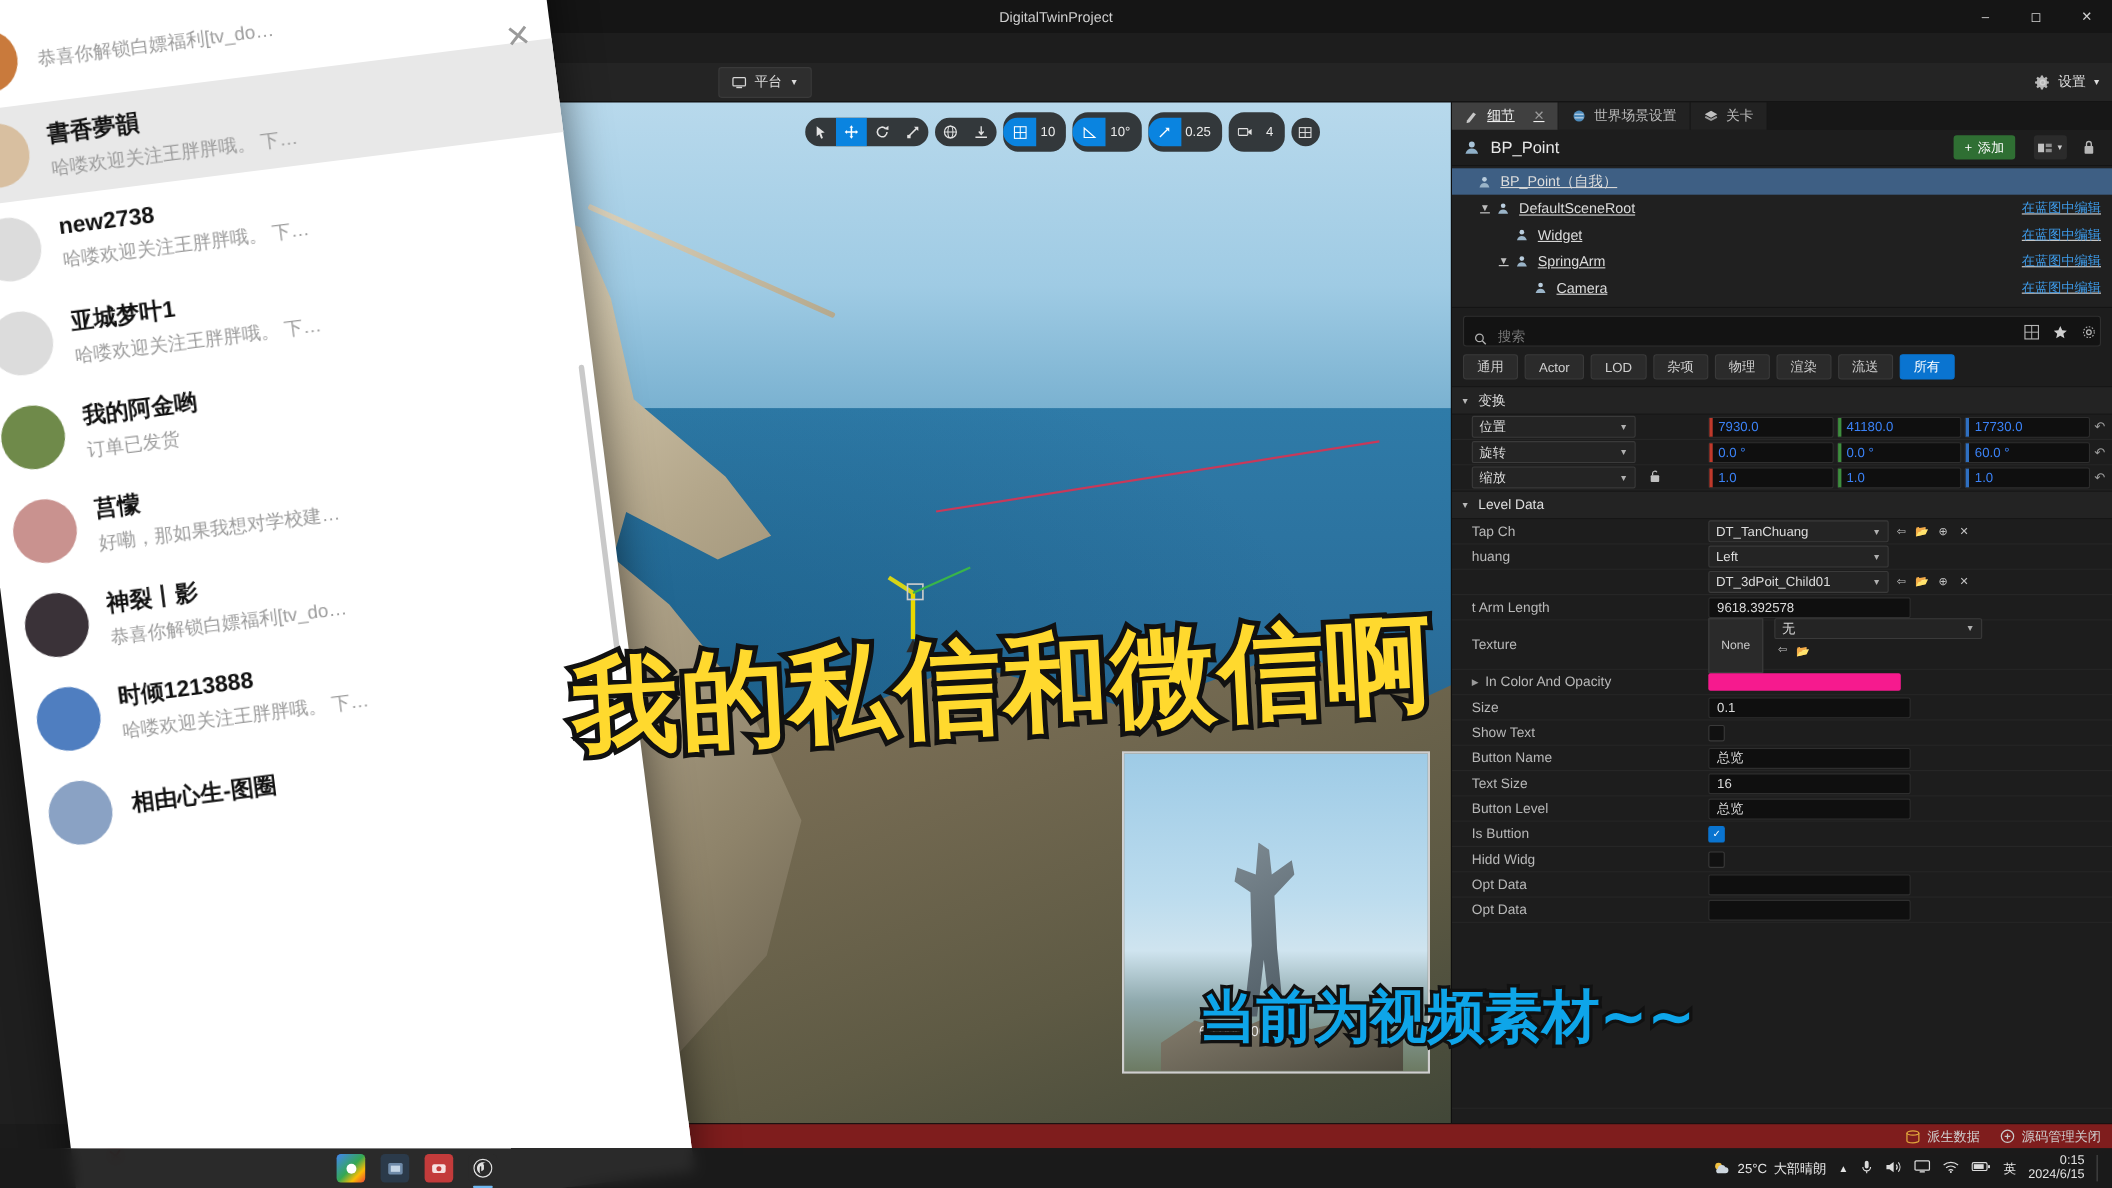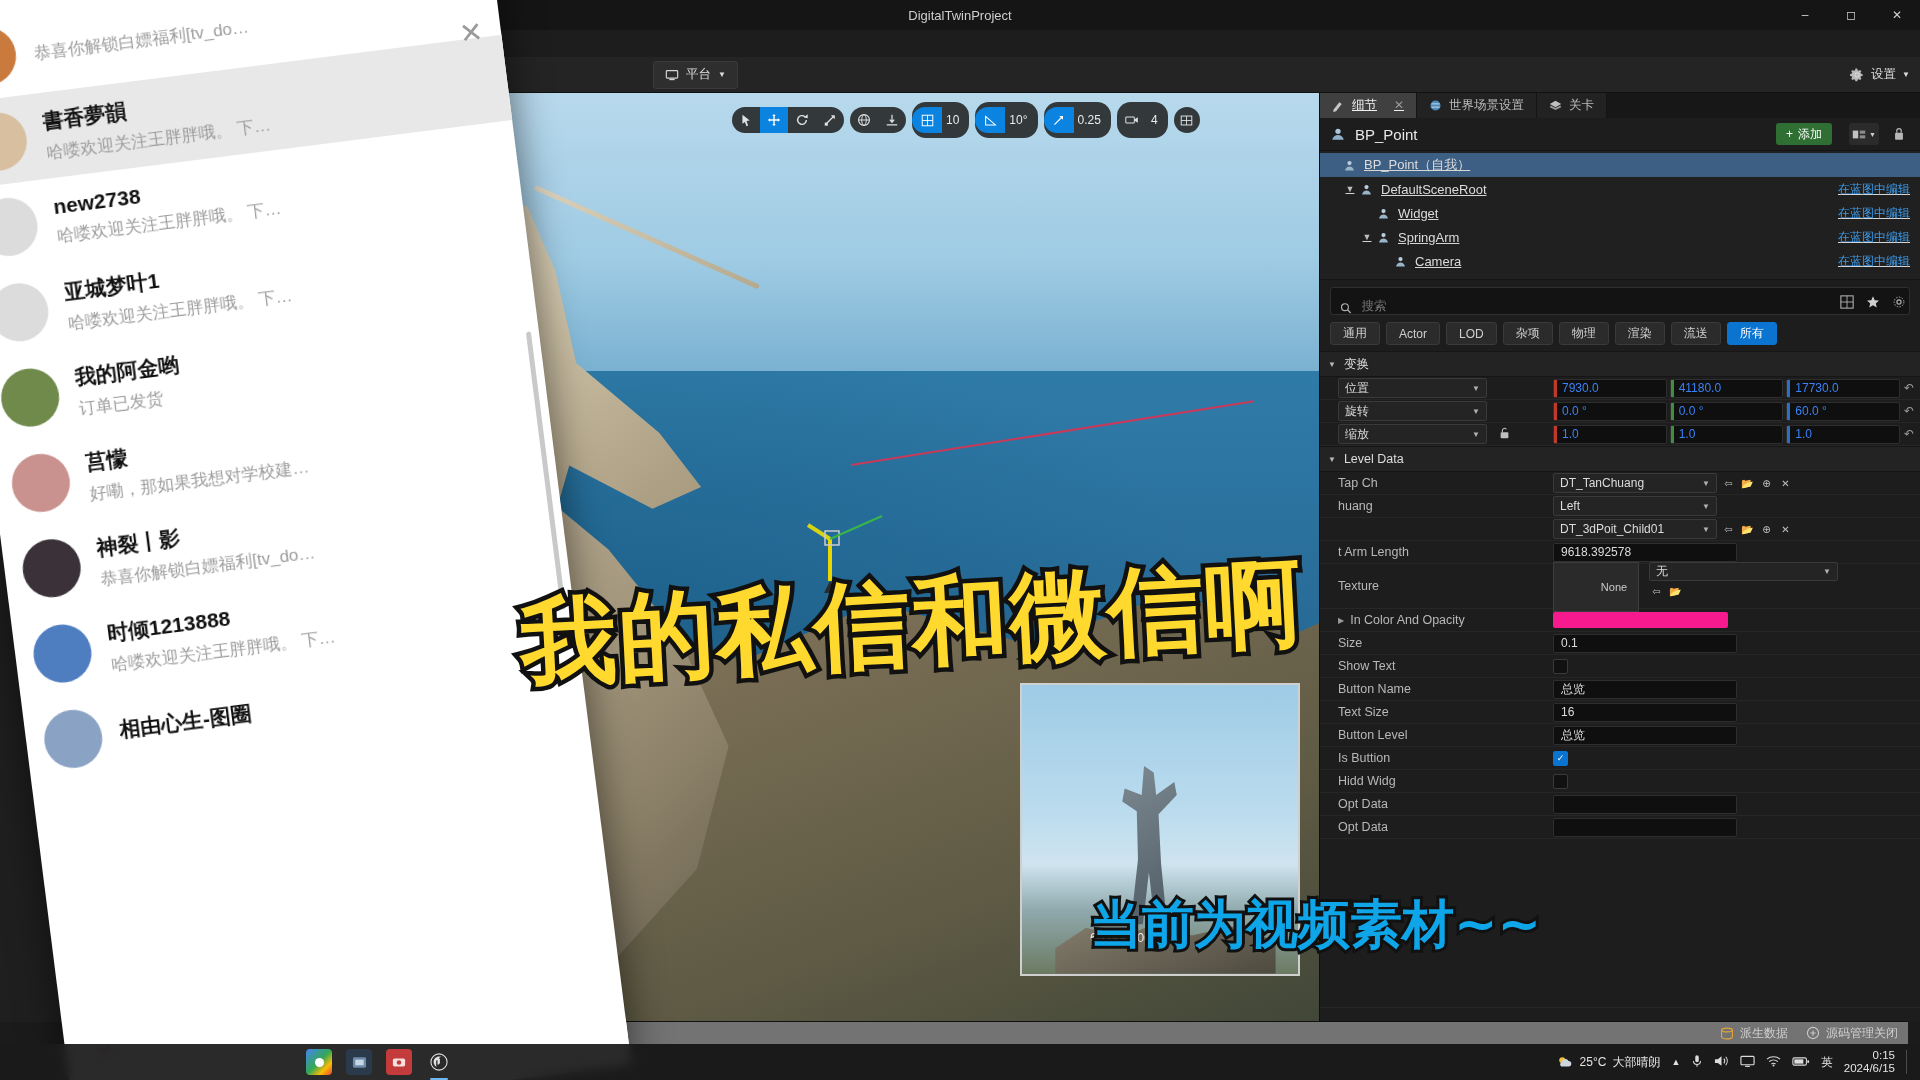--- a/index.html
+++ b/index.html
@@ -124,26 +124,26 @@
   .numf.x::before,.numf.y::before,.numf.z::before{content:"";position:absolute;left:0;top:0;bottom:0;width:3px;}
   .numf.x::before{background:#c0392b;} .numf.y::before{background:#3f8f3f;} .numf.z::before{background:#2f6fc0;}
   .tcombo{width:135px;height:18px;background:#242424;border:1px solid #3a3a3a;border-radius:2px;display:flex;align-items:center;padding:0 6px;font-size:12px;color:#dcdcdc;}
   .tcombo .c{margin-left:auto;font-size:8px;color:#b0b0b0;}
   .minibtn{width:15px;height:15px;display:flex;align-items:center;justify-content:center;font-size:10px;color:#c2c2c2;}
   .txtf{height:17px;background:#0f0f0f;border:1px solid #2e2e2e;border-radius:2px;display:flex;align-items:center;padding-left:7px;font-size:12px;color:#dcdcdc;}
   .revert{margin-left:auto;font-size:12px;color:#9a9a9a;}
   .swatch{height:16px;border-radius:2px;}
   .chkbox{width:13px;height:13px;background:#0a74d0;border:1px solid #0a74d0;border-radius:2px;display:flex;align-items:center;justify-content:center;color:#fff;font-size:9px;}
   .chkbox.off{background:#111;border-color:#3a3a3a;}
-  .nonebox{width:48px;height:48px;background:#2a2a2a;border:1px solid #3d3d3d;display:flex;align-items:center;justify-content:center;font-size:11px;color:#c9c9c9;padding-left:36px;}
+  .nonebox{width:48px;height:48px;background:#2a2a2a;border:1px solid #3d3d3d;display:flex;align-items:center;justify-content:center;font-size:11px;color:#c9c9c9;}
   .wcombo{flex:1;height:18px;background:#242424;border:1px solid #3a3a3a;border-radius:2px;display:flex;align-items:center;padding:0 6px;font-size:12px;color:#dcdcdc;}
   .wcombo .c{margin-left:auto;font-size:8px;color:#b0b0b0;}
 
   
-  .cmdbar{position:absolute;left:300px;right:12px;bottom:36px;height:22px;background:#737373;border-top:1px solid #111;z-index:3;display:flex;align-items:center;}
+  .cmdbar{position:absolute;left:300px;right:0;bottom:36px;height:22px;background:#7f1d1d;border-top:1px solid #111;z-index:3;display:flex;align-items:center;}
   .cmdfield{margin-left:20px;width:250px;height:15px;background:#0f0f0f;border:1px solid #2e2e2e;border-radius:2px;font-size:11px;color:#8d8d8d;display:flex;align-items:center;padding-left:6px;}
   .cmd-right{position:absolute;right:10px;display:flex;gap:18px;align-items:center;font-size:12px;color:#cfcfcf;}
   .cmd-right span{display:flex;align-items:center;gap:6px;}
 
   
   .taskbar{position:absolute;left:0;bottom:0;width:1920px;height:36px;background:#1b1b1bEE;backdrop-filter:blur(6px);z-index:8;display:flex;align-items:center;}
   .tb-apps{display:flex;align-items:center;gap:14px;margin-left:306px;}
   .tapp{width:26px;height:26px;border-radius:4px;display:flex;align-items:center;justify-content:center;font-size:12px;color:#fff;position:relative;}
   .tapp.active::after{content:"";position:absolute;bottom:-5px;left:4px;right:4px;height:2px;background:#6fb7f0;border-radius:1px;}
   .tray{position:absolute;right:8px;display:flex;align-items:center;gap:11px;font-size:11.5px;color:#e4e4e4;}

